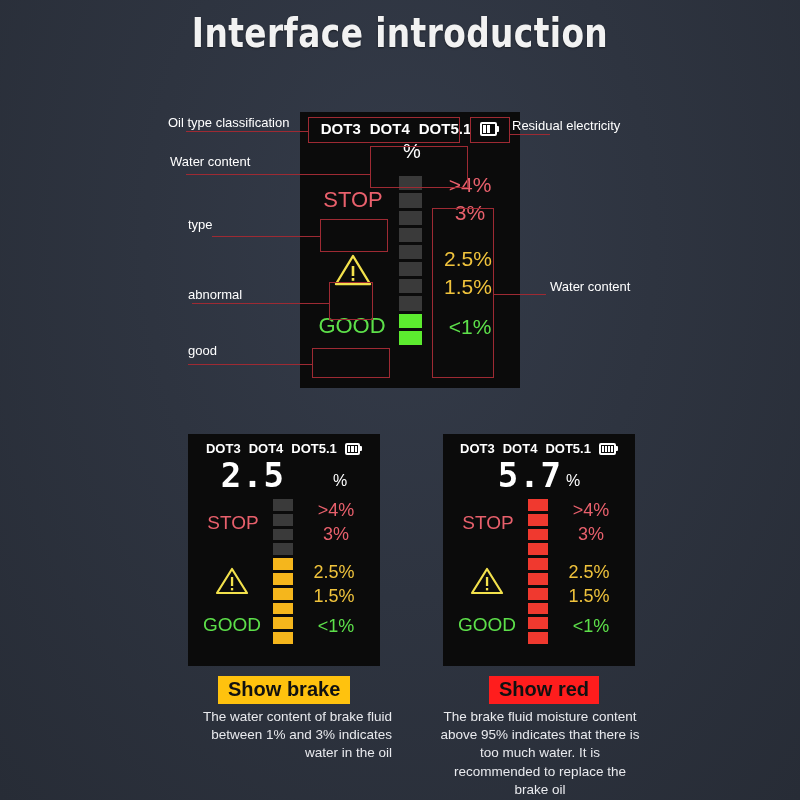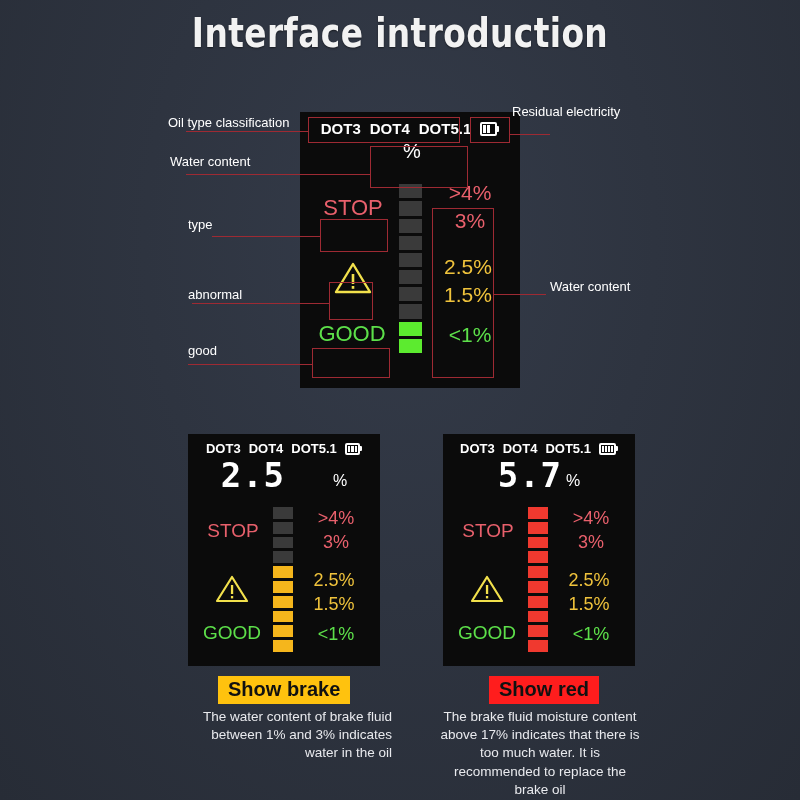--- a/index.html
+++ b/index.html
@@ -60,21 +60,21 @@
     letter-spacing:1px;
     line-height:1;
   }
   .reading .pct {
     color:#fff;
     font-family:"Liberation Sans",sans-serif;
     line-height:1;
   }
 
   
-  .scr-body { position:relative; width:100%;margin-top:8px; }
+  .scr-body { position:relative; width:100%; }
   .bar {
     position:absolute;
     display:flex; flex-direction:column-reverse;
   }
   .seg { width:100%; }
   .seg.off { background:#3a3a3a; }
 
   .sidelab { position:absolute; text-align:center; }
   .scalelab { position:absolute; text-align:center; white-space:nowrap; }
 
@@ -190,21 +190,21 @@
 <div class="leader" style="left:186px; top:131px; width:122px;"></div>
 <div class="leader" style="left:186px; top:174px; width:184px;"></div>
 <div class="leader" style="left:510px; top:134px; width:40px;"></div>
 <div class="leader" style="left:212px; top:236px; width:108px;"></div>
 <div class="leader" style="left:192px; top:303px; width:137px;"></div>
 <div class="leader" style="left:188px; top:364px; width:124px;"></div>
 <div class="leader" style="left:494px; top:294px; width:52px;"></div>
 
 <div class="anno-text" style="left:168px; top:115px;">Oil type classification</div>
 <div class="anno-text" style="left:170px; top:154px;">Water content</div>
-<div class="anno-text" style="left:512px; top:104px;">Residual electricity</div>
+<div class="anno-text" style="left:512px; top:118px;">Residual electricity</div>
 <div class="anno-text" style="left:188px; top:217px;">type</div>
 <div class="anno-text" style="left:188px; top:287px;">abnormal</div>
 <div class="anno-text" style="left:188px; top:343px;">good</div>
 <div class="anno-text" style="left:550px; top:279px;">Water content</div>
 
 <div class="screen" id="yellow-screen" style="left:188px; top:434px; width:192px; height:232px;">
 
   <div class="scr-header" style="margin-top:7px; gap:8px; font-size:13px;">
     <span class="dot-label">DOT3</span>
     <span class="dot-label">DOT4</span>
@@ -311,13 +311,13 @@
 
     <div class="scalelab" style="left:112px; top:8px; width:72px; font-size:18px; color:#e8606c;">&gt;4%</div>
     <div class="scalelab" style="left:112px; top:32px; width:72px; font-size:18px; color:#e8606c;">3%</div>
     <div class="scalelab" style="left:110px; top:70px; width:72px; font-size:18px; color:#f0c33c;">2.5%</div>
     <div class="scalelab" style="left:110px; top:94px; width:72px; font-size:18px; color:#f0c33c;">1.5%</div>
     <div class="scalelab" style="left:112px; top:124px; width:72px; font-size:18px; color:#5de04a;">&lt;1%</div>
   </div>
 </div>
 
 <div class="chip" style="left:489px; top:676px; background:#ff1d1d;">Show red</div>
-<div class="caption" style="left:439px; top:708px; width:202px; text-align:center;">The brake fluid moisture content above 17% indicates that there is too much water. It is recommended to replace the brake oil</div>
+<div class="caption" style="left:439px; top:708px; width:202px; text-align:center;">The brake fluid moisture content above 95% indicates that there is too much water. It is recommended to replace the brake oil</div>
 
 </body></html>

